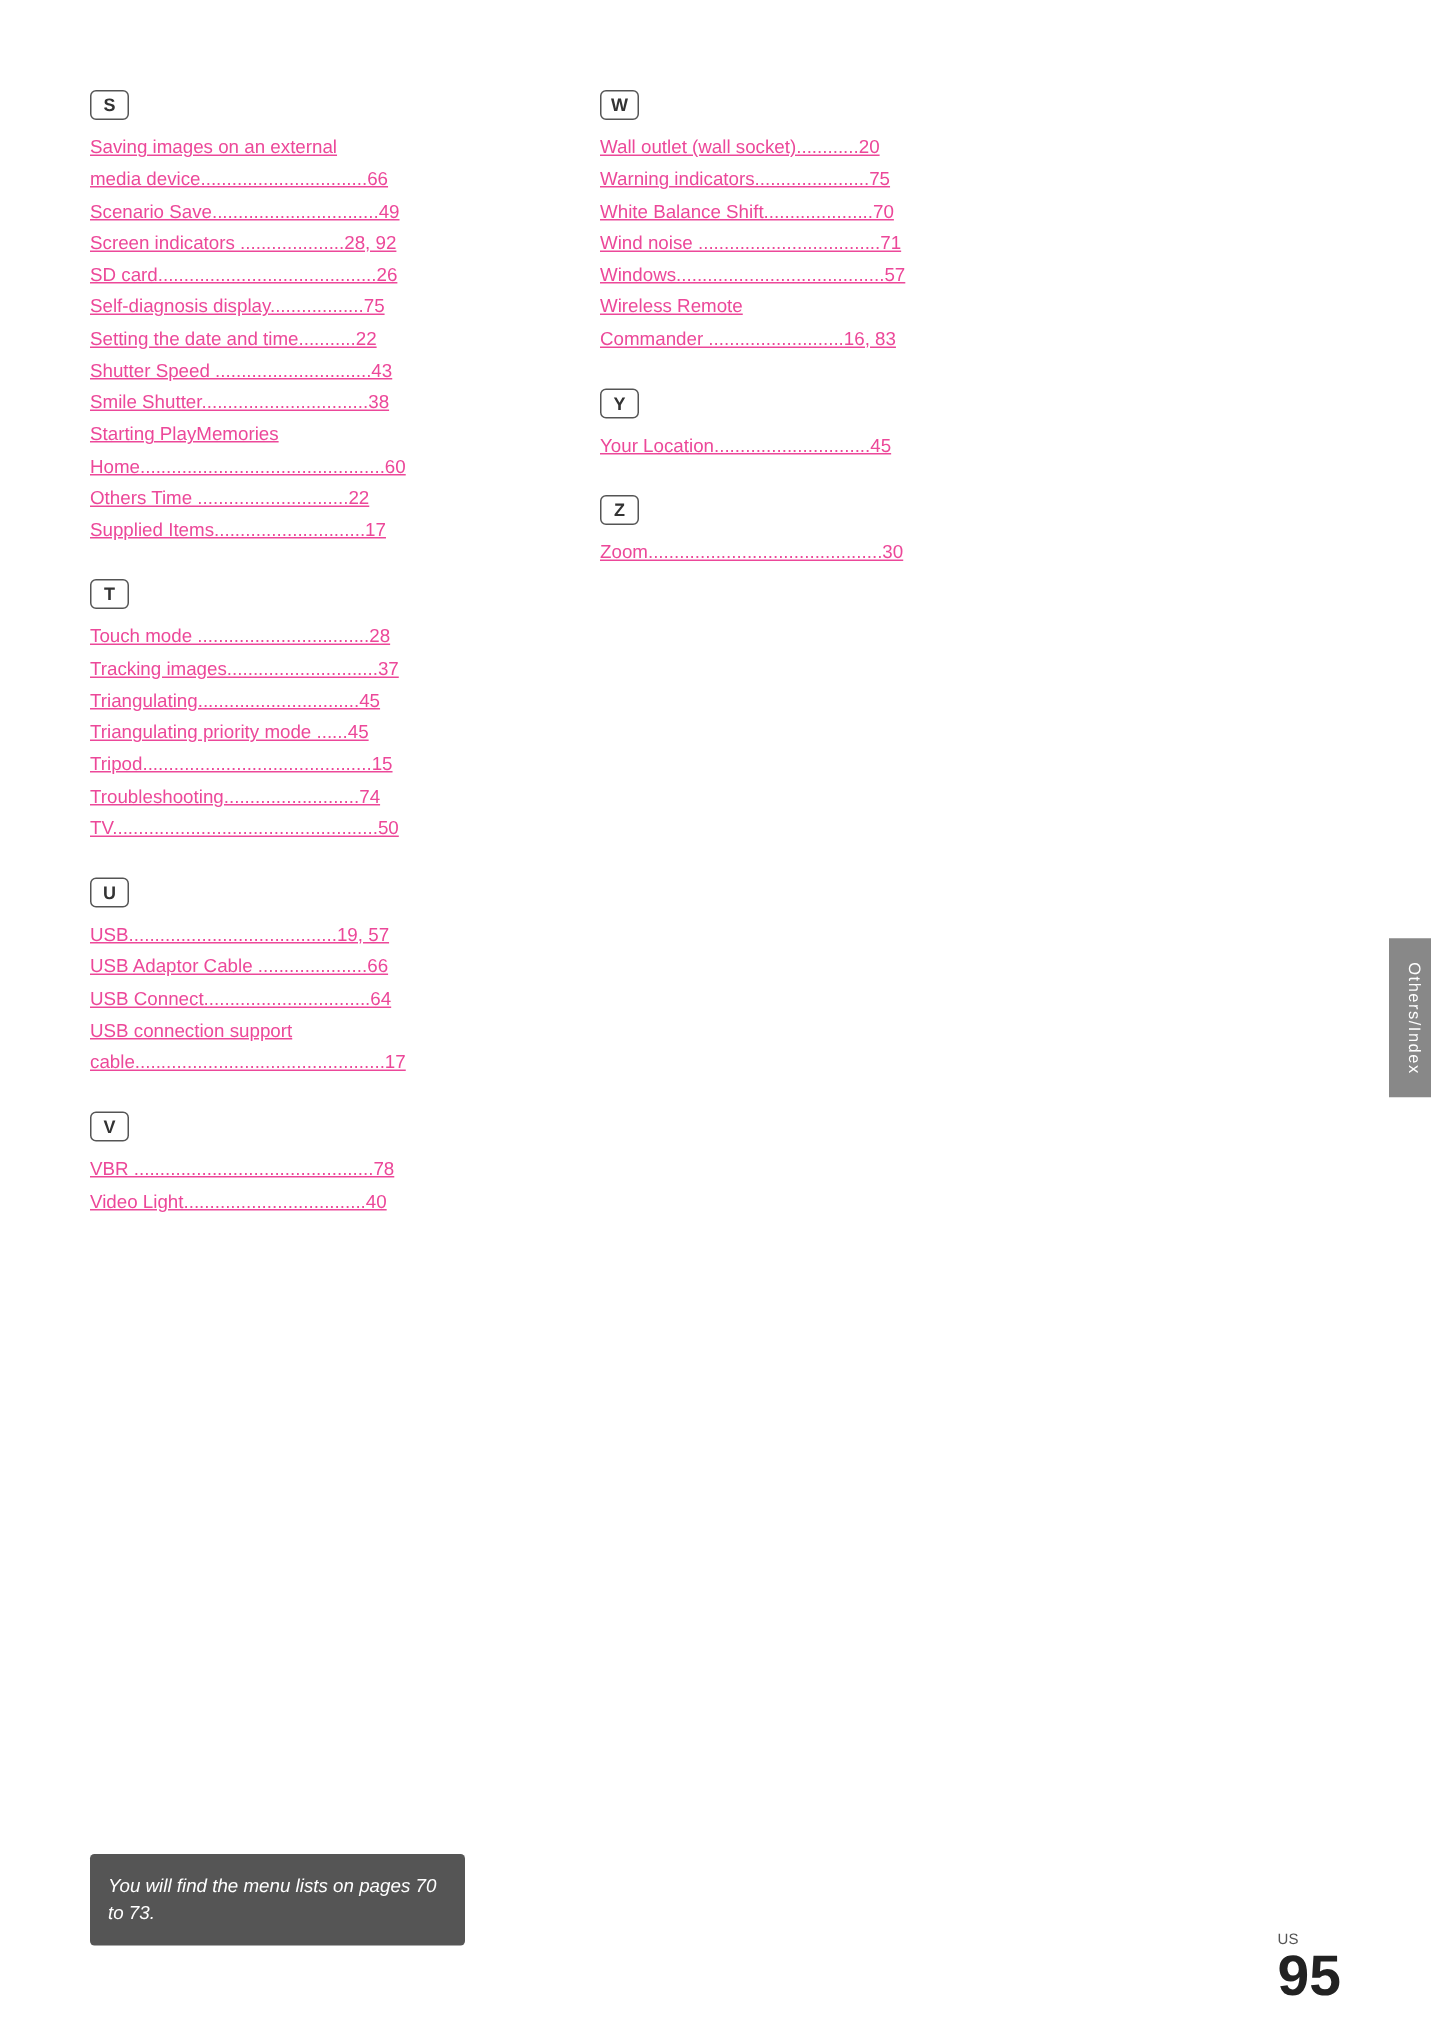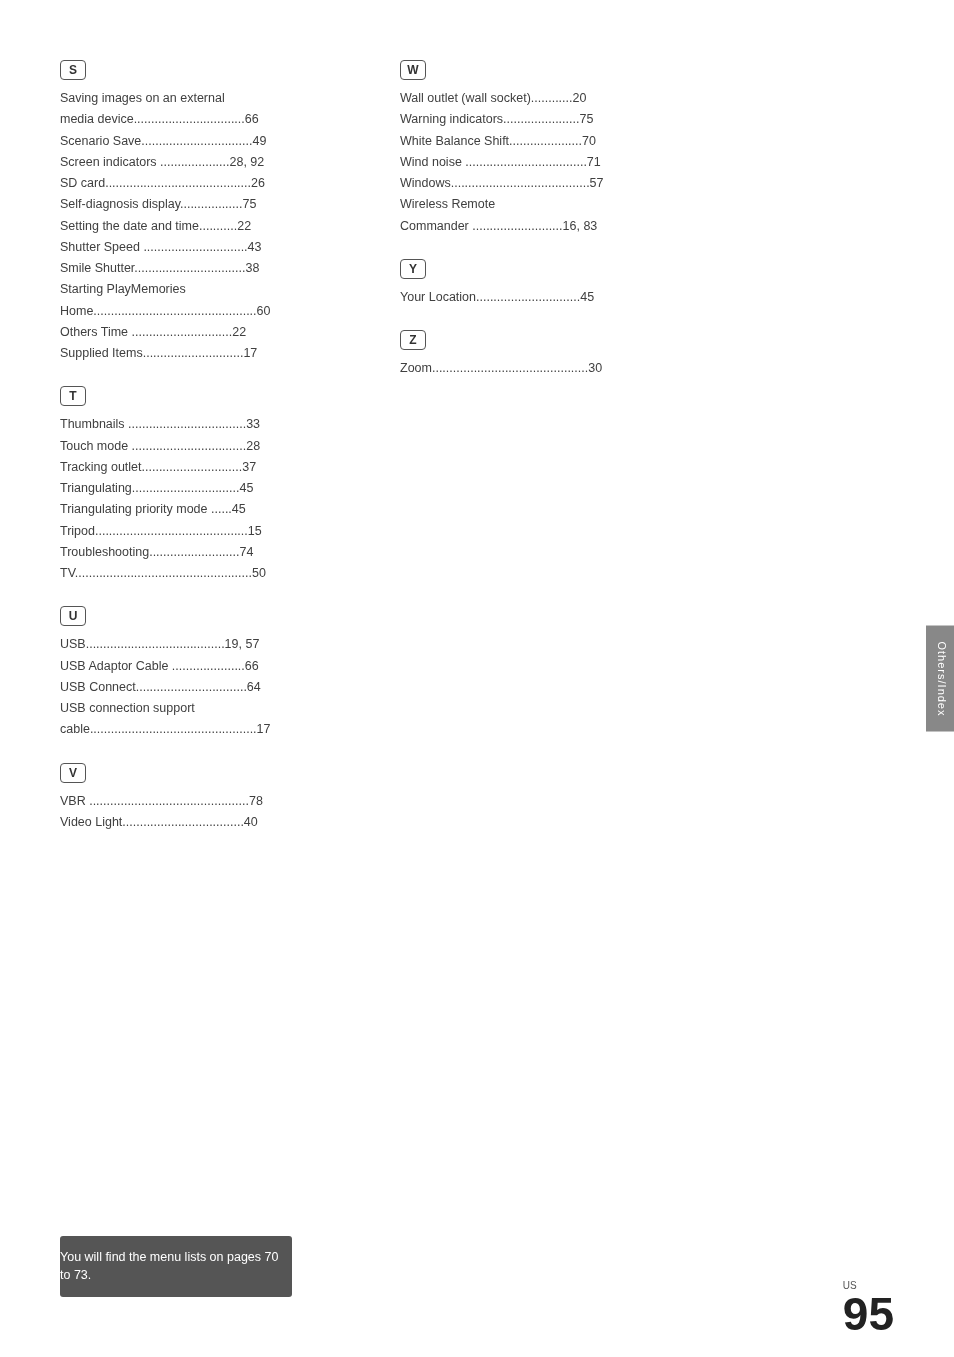--- a/index.html
+++ b/index.html
@@ -53,21 +53,22 @@
 
     .index-list {
       list-style: none;
       padding: 0;
       margin: 0;
     }
 
     .index-list li {
       font-size: 12.5px;
       line-height: 1.7;
-      color: #404040;
+      color: #ec4899;
+      text-decoration: underline;
     }
 
     
     .sidebar-tab {
       position: absolute;
       right: 0;
       top: 50%;
       transform: translateY(-50%);
       width: 28px;
       background: #888;
@@ -79,40 +80,41 @@
       letter-spacing: 1px;
     }
 
     .footer-box {
       position: absolute;
       bottom: 60px;
       left: 60px;
       background: #555;
       color: #fff;
       font-size: 12.5px;
-      padding: 12px 0;
+      padding: 12px 12px;
       border-radius: 3px;
-      width: 232px;
+      width: 250px;
       line-height: 1.5;
+      font-style: italic;
     }
 
     .page-number-area {
       position: absolute;
       bottom: 20px;
       right: 60px;
     }
 
     .page-number-us {
       font-size: 10px;
       color: #555;
       display: block;
     }
 
     .page-number-num {
-      font-size: 46px;
+      font-size: 38px;
       font-weight: bold;
       color: #222;
       line-height: 1;
     }
   </style>
 </head>
 <body>
 
 <div class="page-container">
   <div class="columns">
@@ -134,23 +136,22 @@
           <li>Starting PlayMemories</li>
           <li>Home...............................................60</li>
           <li>Others Time .............................22</li>
           <li>Supplied Items.............................17</li>
         </ul>
       </div>
 
       <div class="section">
         <div class="section-header">T</div>
         <ul class="index-list">
-          <li>Thumbnails ..................................33</li>
           <li>Touch mode .................................28</li>
-          <li>Tracking outlet.............................37</li>
+          <li>Tracking images.............................37</li>
           <li>Triangulating...............................45</li>
           <li>Triangulating priority mode ......45</li>
           <li>Tripod............................................15</li>
           <li>Troubleshooting..........................74</li>
           <li>TV...................................................50</li>
         </ul>
       </div>
 
       <div class="section">
         <div class="section-header">U</div>

